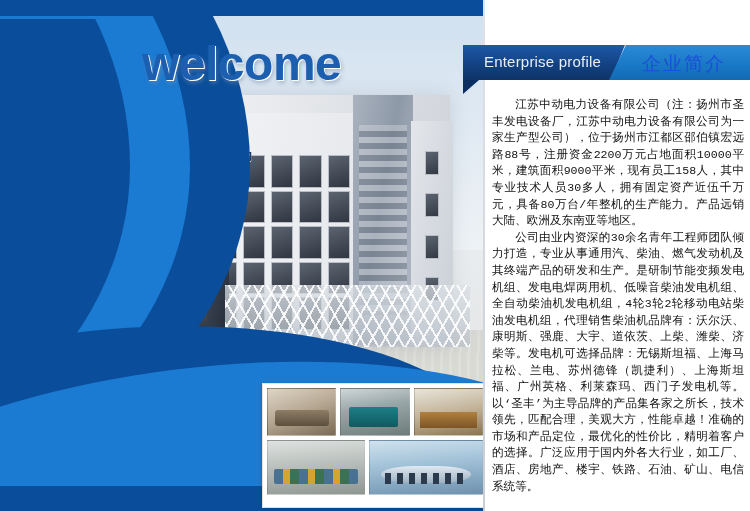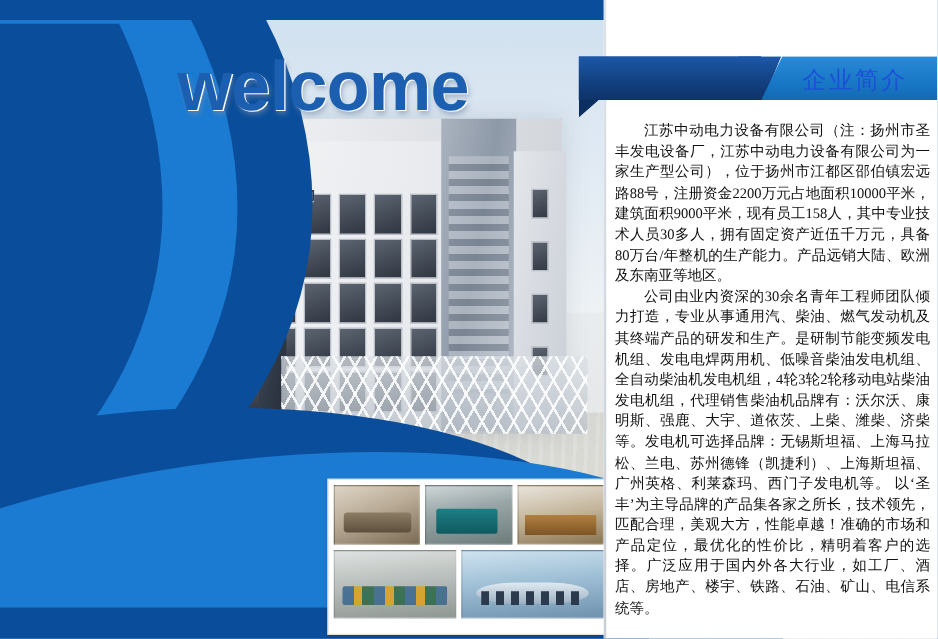--- a/index.html
+++ b/index.html
@@ -165,21 +165,21 @@
     border-radius:58% 58% 0 0 / 50% 50% 0 0;
     transform:rotate(-7deg);
   }
   .wave-strip{
     position:absolute;left:0;top:486px;width:485px;height:25px;background:#0a4e9b;
   }
 
   
   .welcome{
     position:absolute;left:142px;top:36px;
-    font-size:56px;font-weight:bold;color:#1c5fb0;
+    font-size:48px;font-weight:bold;color:#1c5fb0;
     letter-spacing:-0.5px;
     text-shadow:1px 1px 0 #ffffff, 2px 3px 4px rgba(120,140,170,.55);
     font-family:"Liberation Sans","DejaVu Sans",sans-serif;
   }
 
   
   .photo-strip{
     position:absolute;left:262px;top:383px;width:216px;height:115px;
     background:#ffffff;
     border:1px solid #e2e2e2;
@@ -253,21 +253,21 @@
   .ribbon-cn{
     position:absolute;left:179px;top:6px;
     color:#1d4ed8;font-size:19px;letter-spacing:2px;font-weight:500;
     font-family:"DejaVu Sans","Liberation Sans",sans-serif;
     z-index:3;
   }
 
   
   .copy{
     position:absolute;left:492px;top:97px;width:252px;
-    font-family:Liberation Serif, serif;
+    font-family:Liberation Mono, monospace;
     font-size:11.6px;
     line-height:16.6px;
     color:#111111;
     text-align:justify;
     text-justify:inter-character;
   }
   .copy p{margin:0;text-indent:2em;}
 </style>
 </head>
 <body>
@@ -376,20 +376,21 @@
   </div>
 
   <div class="right-panel"></div>
   <div class="panel-edge"></div>
 
   <div class="ribbon">
     <div class="ribbon-dark"></div>
     <div class="ribbon-slant"></div>
     <div class="ribbon-light"></div>
     <div class="ribbon-fold"></div>
+    <div class="ribbon-en">Enterprise profile</div>
     <div class="ribbon-cn">企业简介</div>
   </div>
 
   <div class="copy">
     <p>江苏中动电力设备有限公司（注：扬州市圣丰发电设备厂，江苏中动电力设备有限公司为一家生产型公司），位于扬州市江都区邵伯镇宏远路88号，注册资金2200万元占地面积10000平米，建筑面积9000平米，现有员工158人，其中专业技术人员30多人，拥有固定资产近伍千万元，具备80万台/年整机的生产能力。产品远销大陆、欧洲及东南亚等地区。</p>
     <p>公司由业内资深的30余名青年工程师团队倾力打造，专业从事通用汽、柴油、燃气发动机及其终端产品的研发和生产。是研制节能变频发电机组、发电电焊两用机、低噪音柴油发电机组、全自动柴油机发电机组，4轮3轮2轮移动电站柴油发电机组，代理销售柴油机品牌有：沃尔沃、康明斯、强鹿、大宇、道依茨、上柴、潍柴、济柴等。发电机可选择品牌：无锡斯坦福、上海马拉松、兰电、苏州德锋（凯捷利）、上海斯坦福、广州英格、利莱森玛、西门子发电机等。 以‘圣丰’为主导品牌的产品集各家之所长，技术领先，匹配合理，美观大方，性能卓越！准确的市场和产品定位，最优化的性价比，精明着客户的选择。广泛应用于国内外各大行业，如工厂、酒店、房地产、楼宇、铁路、石油、矿山、电信系统等。</p>
   </div>
 
 </div>
 

